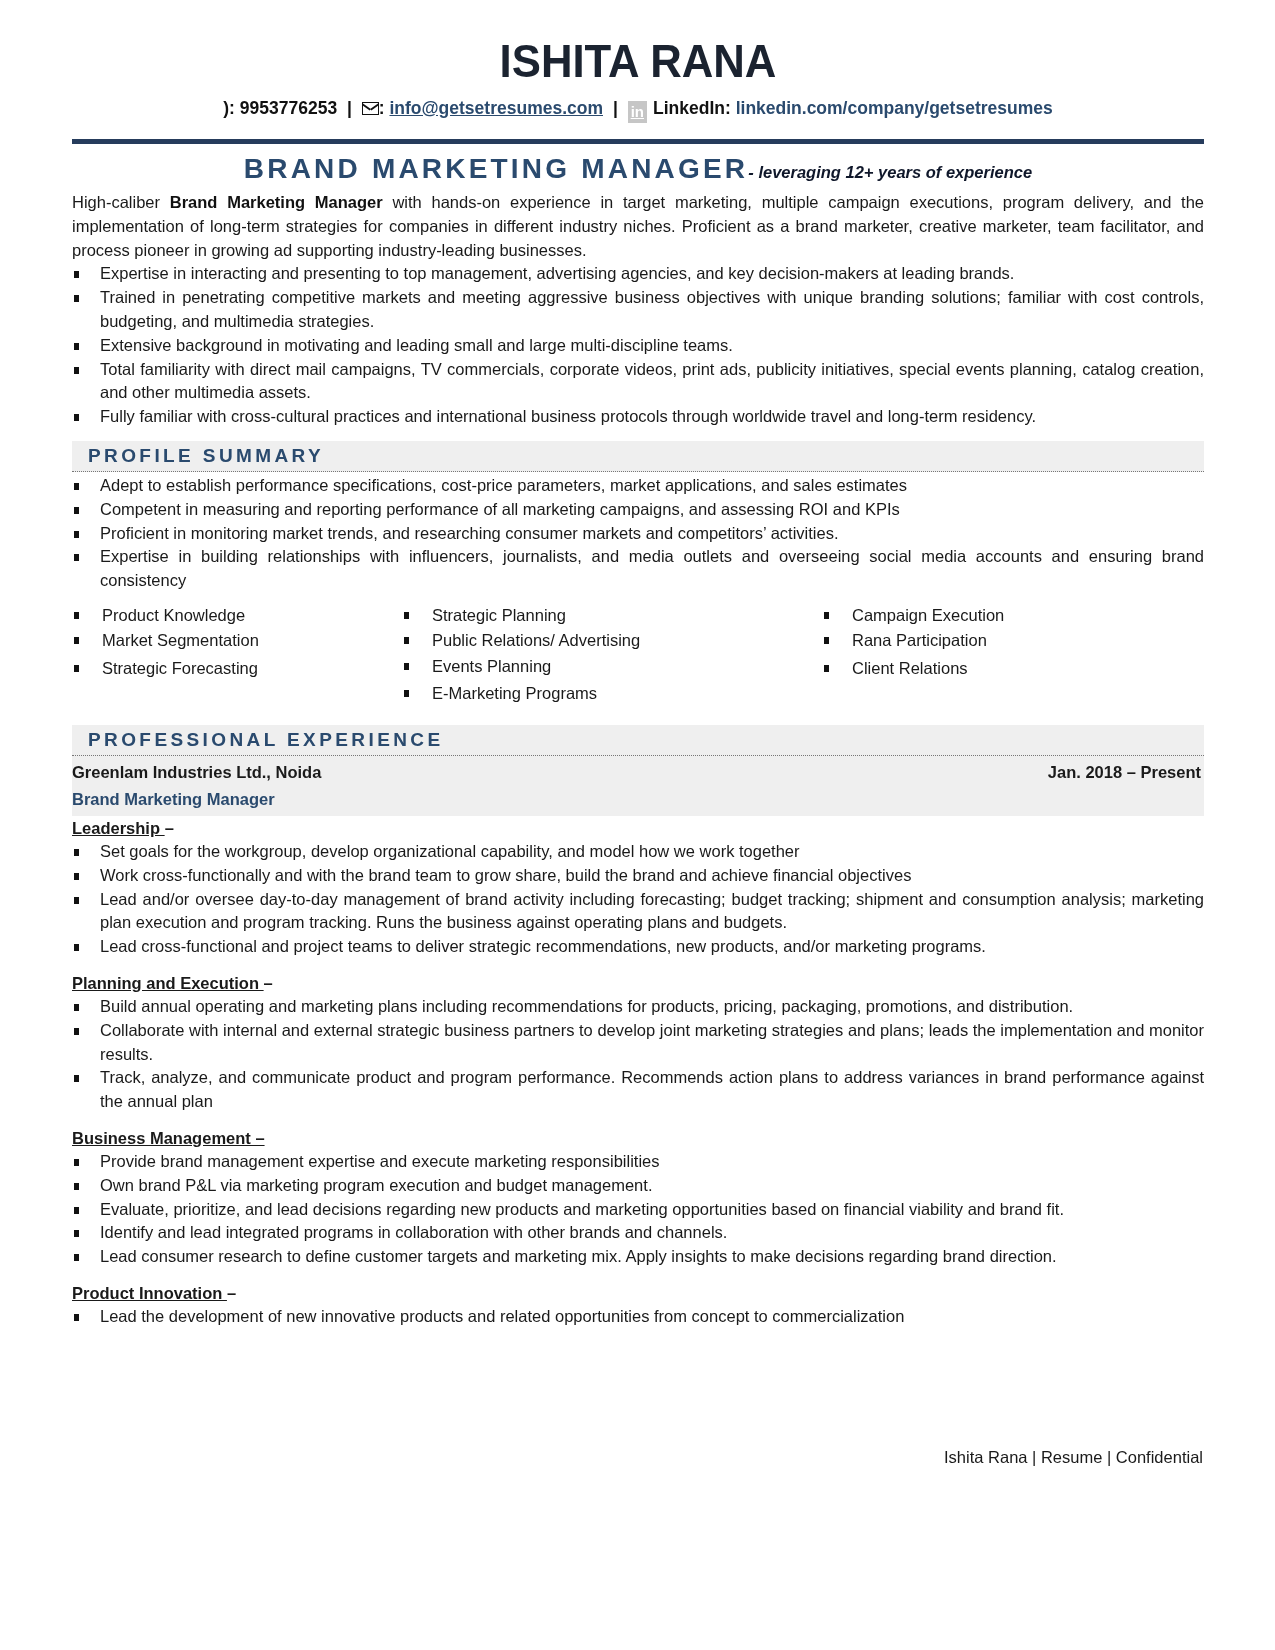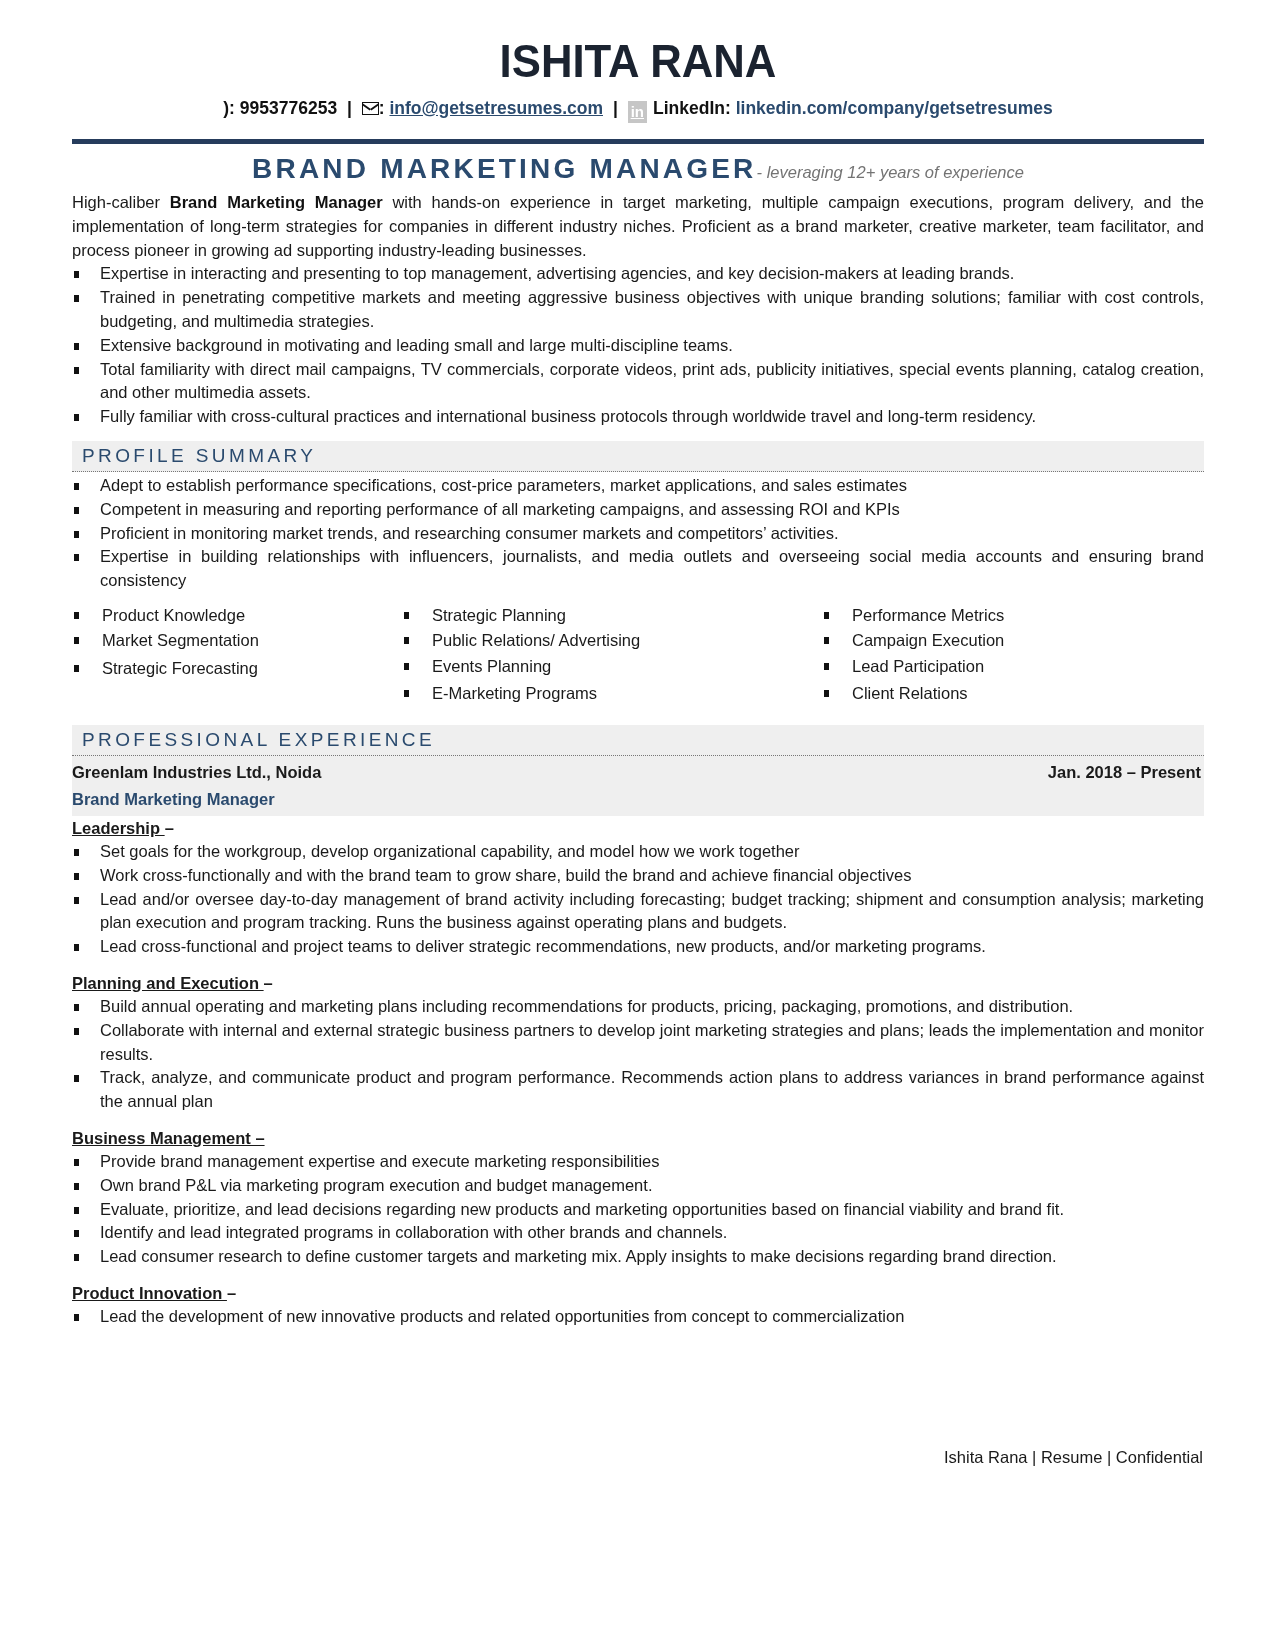--- a/index.html
+++ b/index.html
@@ -21,32 +21,32 @@
               vertical-align: -1px; box-sizing: border-box; overflow: hidden; }
   .env-icon::before, .env-icon::after { content: ""; position: absolute; top: -1px; width: 12px; height: 1.5px; background: #111; }
   .env-icon::before { left: -2px; transform: rotate(35deg); transform-origin: left top; }
   .env-icon::after { right: -2px; transform: rotate(-35deg); transform-origin: right top; }
   .phone-icon { display: inline-block; font-weight: bold; }
 
   .rule { height: 5px; background: #263c5c; margin-top: 16px; }
 
   .headline { text-align: center; margin-top: 7px; line-height: 36px; white-space: nowrap; }
   .headline .title { font-size: 28px; font-weight: bold; color: #2a4a6e; letter-spacing: 3.2px; }
-  .headline .tag { font-size: 16.5px; font-weight: normal; font-style: italic; color: #737373; }
+  .headline .tag { font-size: 16.5px; font-weight: bold; font-style: italic; color: #0f172a; }
 
   p.summary { margin: 0; font-size: 16.5px; line-height: 23.8px; text-align: justify; color: #1a1a1a; }
   p.summary b { color: #111; }
 
   ul.bul { list-style: none; margin: 0; padding: 0; }
   ul.bul li { position: relative; padding-left: 28px; font-size: 16.5px; line-height: 23.8px; text-align: justify; }
   ul.bul li::before { content: ""; position: absolute; left: 2px; top: 9px; width: 5px; height: 7px; background: #111; }
 
   .sec-head { background: #efefef; border-bottom: 1.5px dotted #777; margin-top: 12px; height: 30px; }
-  .sec-head span { display: block; font-size: 19px; font-weight: normal; color: #2a4a6e; letter-spacing: 3.4px;
-                   line-height: 30px; padding-left: 10px; }
+  .sec-head span { display: block; font-size: 19px; font-weight: bold; color: #2a4a6e; letter-spacing: 3.4px;
+                   line-height: 30px; padding-left: 16px; }
 
   .comp { display: flex; margin-top: 10px; }
   .comp ul.bul li { line-height: 25.5px; padding-left: 30px; }
   .comp ul.bul li.tall { margin-top: 2px; }
   .comp .c1 { width: 330px; }
   .comp .c2 { width: 420px; }
   .comp .c3 { width: 330px; }
 
   .job { background: #efefef; padding: 4px 3px 2px 0; }
   .job-row { display: flex; justify-content: space-between; font-size: 16.5px; font-weight: bold; line-height: 24px; }
@@ -108,23 +108,22 @@
       <li>Market Segmentation</li>
       <li class="tall">Strategic Forecasting</li>
     </ul>
     <ul class="bul c2">
       <li>Strategic Planning</li>
       <li>Public Relations/ Advertising</li>
       <li>Events Planning</li>
       <li class="tall">E-Marketing Programs</li>
     </ul>
     <ul class="bul c3">
-      <li>Performance Metrics</li>
       <li>Campaign Execution</li>
-      <li>Lead Participation</li>
+      <li>Rana Participation</li>
       <li class="tall">Client Relations</li>
     </ul>
   </div>
 
   <div class="sec-head" style="margin-top:18px;">
     <span>PROFESSIONAL EXPERIENCE</span>
   </div>
   <div class="job">
     <div class="job-row">
       <span>Greenlam Industries Ltd., Noida</span>

